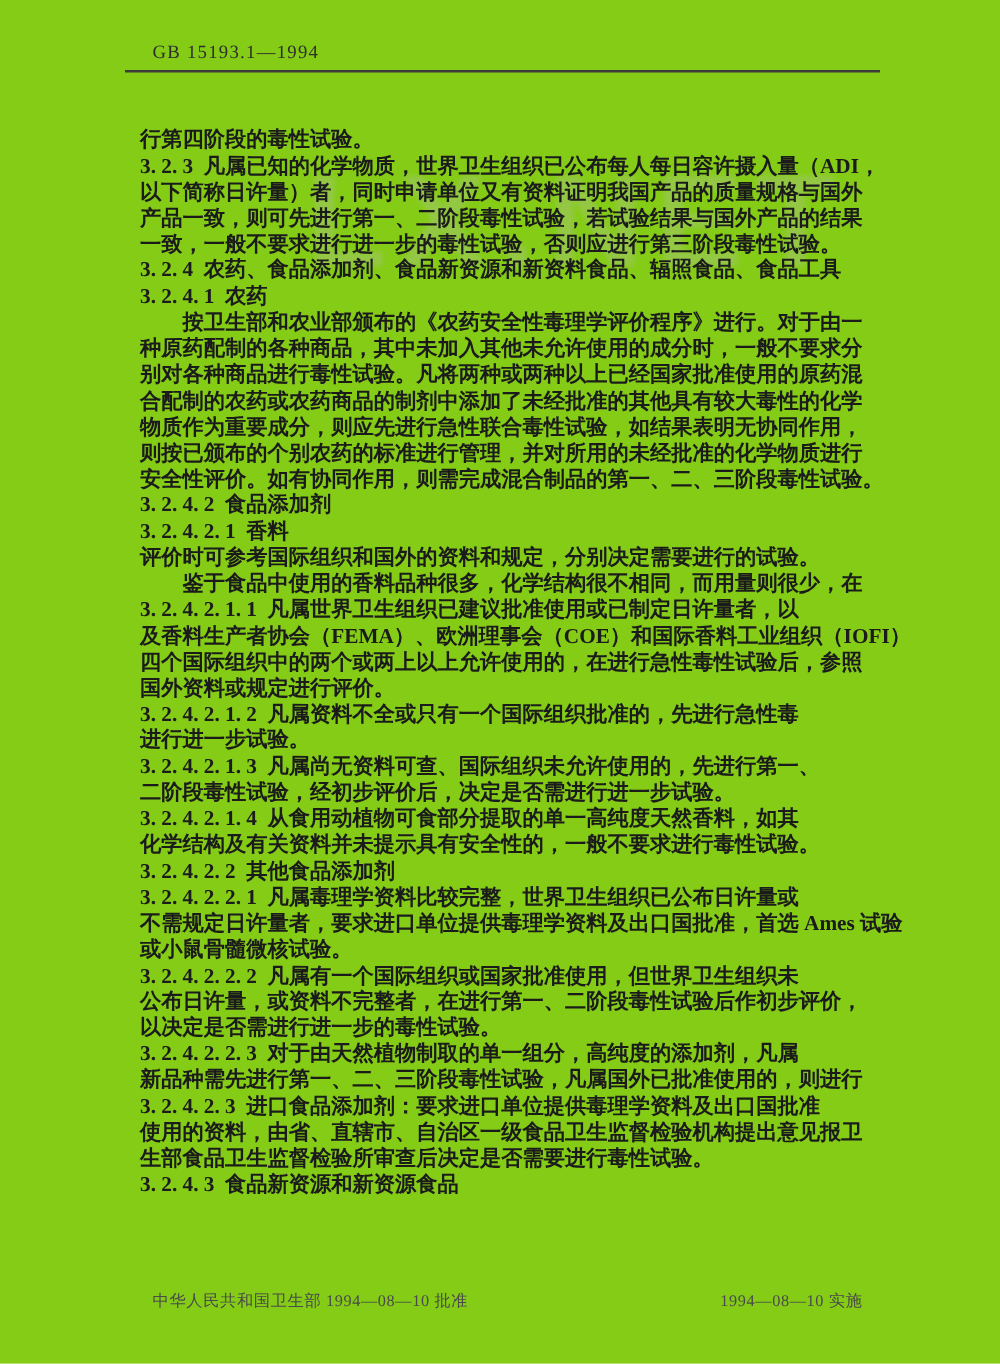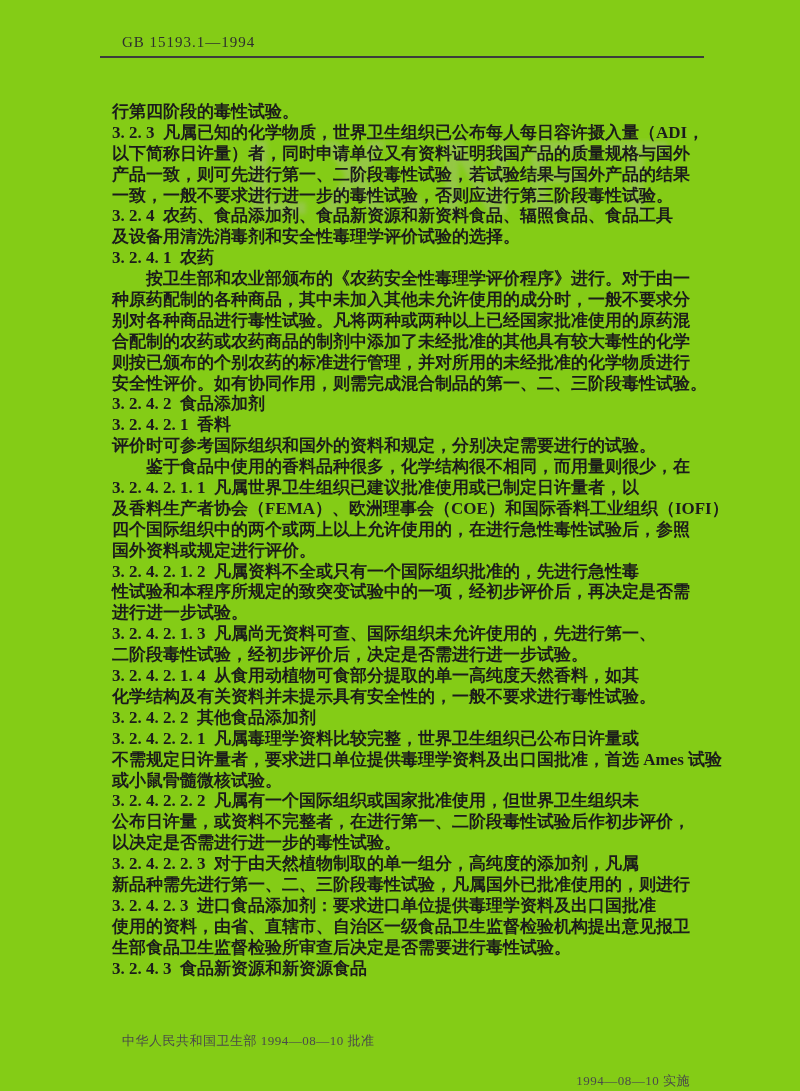--- a/index.html
+++ b/index.html
@@ -72,21 +72,20 @@
     color: #4a4a4a;
     letter-spacing: 0.5px;
   }
   .footer-right {
     position: absolute;
     right: 110px;
     top: 1032px;
     font-size: 13px;
     color: #4a4a4a;
     letter-spacing: 0.5px;
-    margin-top: 40px;
   }
 </style>
 </head>
 <body>
 
 <div class="page">
 
   <div class="std-no">GB 15193.1—1994</div>
 
   <div class="header-rule"></div>
@@ -94,38 +93,37 @@
   <div class="watermark">LX.NET</div>
 
   <main class="doc-body">
 
   <div class="text-line">行第四阶段的毒性试验。</div>
       <div class="text-line">3. 2. 3  凡属已知的化学物质，世界卫生组织已公布每人每日容许摄入量（ADI，</div>
       <div class="text-line">以下简称日许量）者，同时申请单位又有资料证明我国产品的质量规格与国外</div>
       <div class="text-line">产品一致，则可先进行第一、二阶段毒性试验，若试验结果与国外产品的结果</div>
       <div class="text-line">一致，一般不要求进行进一步的毒性试验，否则应进行第三阶段毒性试验。</div>
       <div class="text-line">3. 2. 4  农药、食品添加剂、食品新资源和新资料食品、辐照食品、食品工具</div>
-      <div class="text-line">及设备用清洗消毒剂和安全性毒理学评价试验的选择。</div>
       <div class="text-line">3. 2. 4. 1  农药</div>
       <div class="text-line">　　按卫生部和农业部颁布的《农药安全性毒理学评价程序》进行。对于由一</div>
       <div class="text-line">种原药配制的各种商品，其中未加入其他未允许使用的成分时，一般不要求分</div>
       <div class="text-line">别对各种商品进行毒性试验。凡将两种或两种以上已经国家批准使用的原药混</div>
       <div class="text-line">合配制的农药或农药商品的制剂中添加了未经批准的其他具有较大毒性的化学</div>
+      <div class="text-line">物质作为重要成分，则应先进行急性联合毒性试验，如结果表明无协同作用，</div>
       <div class="text-line">则按已颁布的个别农药的标准进行管理，并对所用的未经批准的化学物质进行</div>
       <div class="text-line">安全性评价。如有协同作用，则需完成混合制品的第一、二、三阶段毒性试验。</div>
       <div class="text-line">3. 2. 4. 2  食品添加剂</div>
       <div class="text-line">3. 2. 4. 2. 1  香料</div>
       <div class="text-line">评价时可参考国际组织和国外的资料和规定，分别决定需要进行的试验。</div>
       <div class="text-line">　　鉴于食品中使用的香料品种很多，化学结构很不相同，而用量则很少，在</div>
       <div class="text-line">3. 2. 4. 2. 1. 1  凡属世界卫生组织已建议批准使用或已制定日许量者，以</div>
       <div class="text-line">及香料生产者协会（FEMA）、欧洲理事会（COE）和国际香料工业组织（IOFI）</div>
       <div class="text-line">四个国际组织中的两个或两上以上允许使用的，在进行急性毒性试验后，参照</div>
       <div class="text-line">国外资料或规定进行评价。</div>
       <div class="text-line">3. 2. 4. 2. 1. 2  凡属资料不全或只有一个国际组织批准的，先进行急性毒</div>
-      <div class="text-line">性试验和本程序所规定的致突变试验中的一项，经初步评价后，再决定是否需</div>
       <div class="text-line">进行进一步试验。</div>
       <div class="text-line">3. 2. 4. 2. 1. 3  凡属尚无资料可查、国际组织未允许使用的，先进行第一、</div>
       <div class="text-line">二阶段毒性试验，经初步评价后，决定是否需进行进一步试验。</div>
       <div class="text-line">3. 2. 4. 2. 1. 4  从食用动植物可食部分提取的单一高纯度天然香料，如其</div>
       <div class="text-line">化学结构及有关资料并未提示具有安全性的，一般不要求进行毒性试验。</div>
       <div class="text-line">3. 2. 4. 2. 2  其他食品添加剂</div>
       <div class="text-line">3. 2. 4. 2. 2. 1  凡属毒理学资料比较完整，世界卫生组织已公布日许量或</div>
       <div class="text-line">不需规定日许量者，要求进口单位提供毒理学资料及出口国批准，首选 Ames 试验</div>
       <div class="text-line">或小鼠骨髓微核试验。</div>
       <div class="text-line">3. 2. 4. 2. 2. 2  凡属有一个国际组织或国家批准使用，但世界卫生组织未</div>

